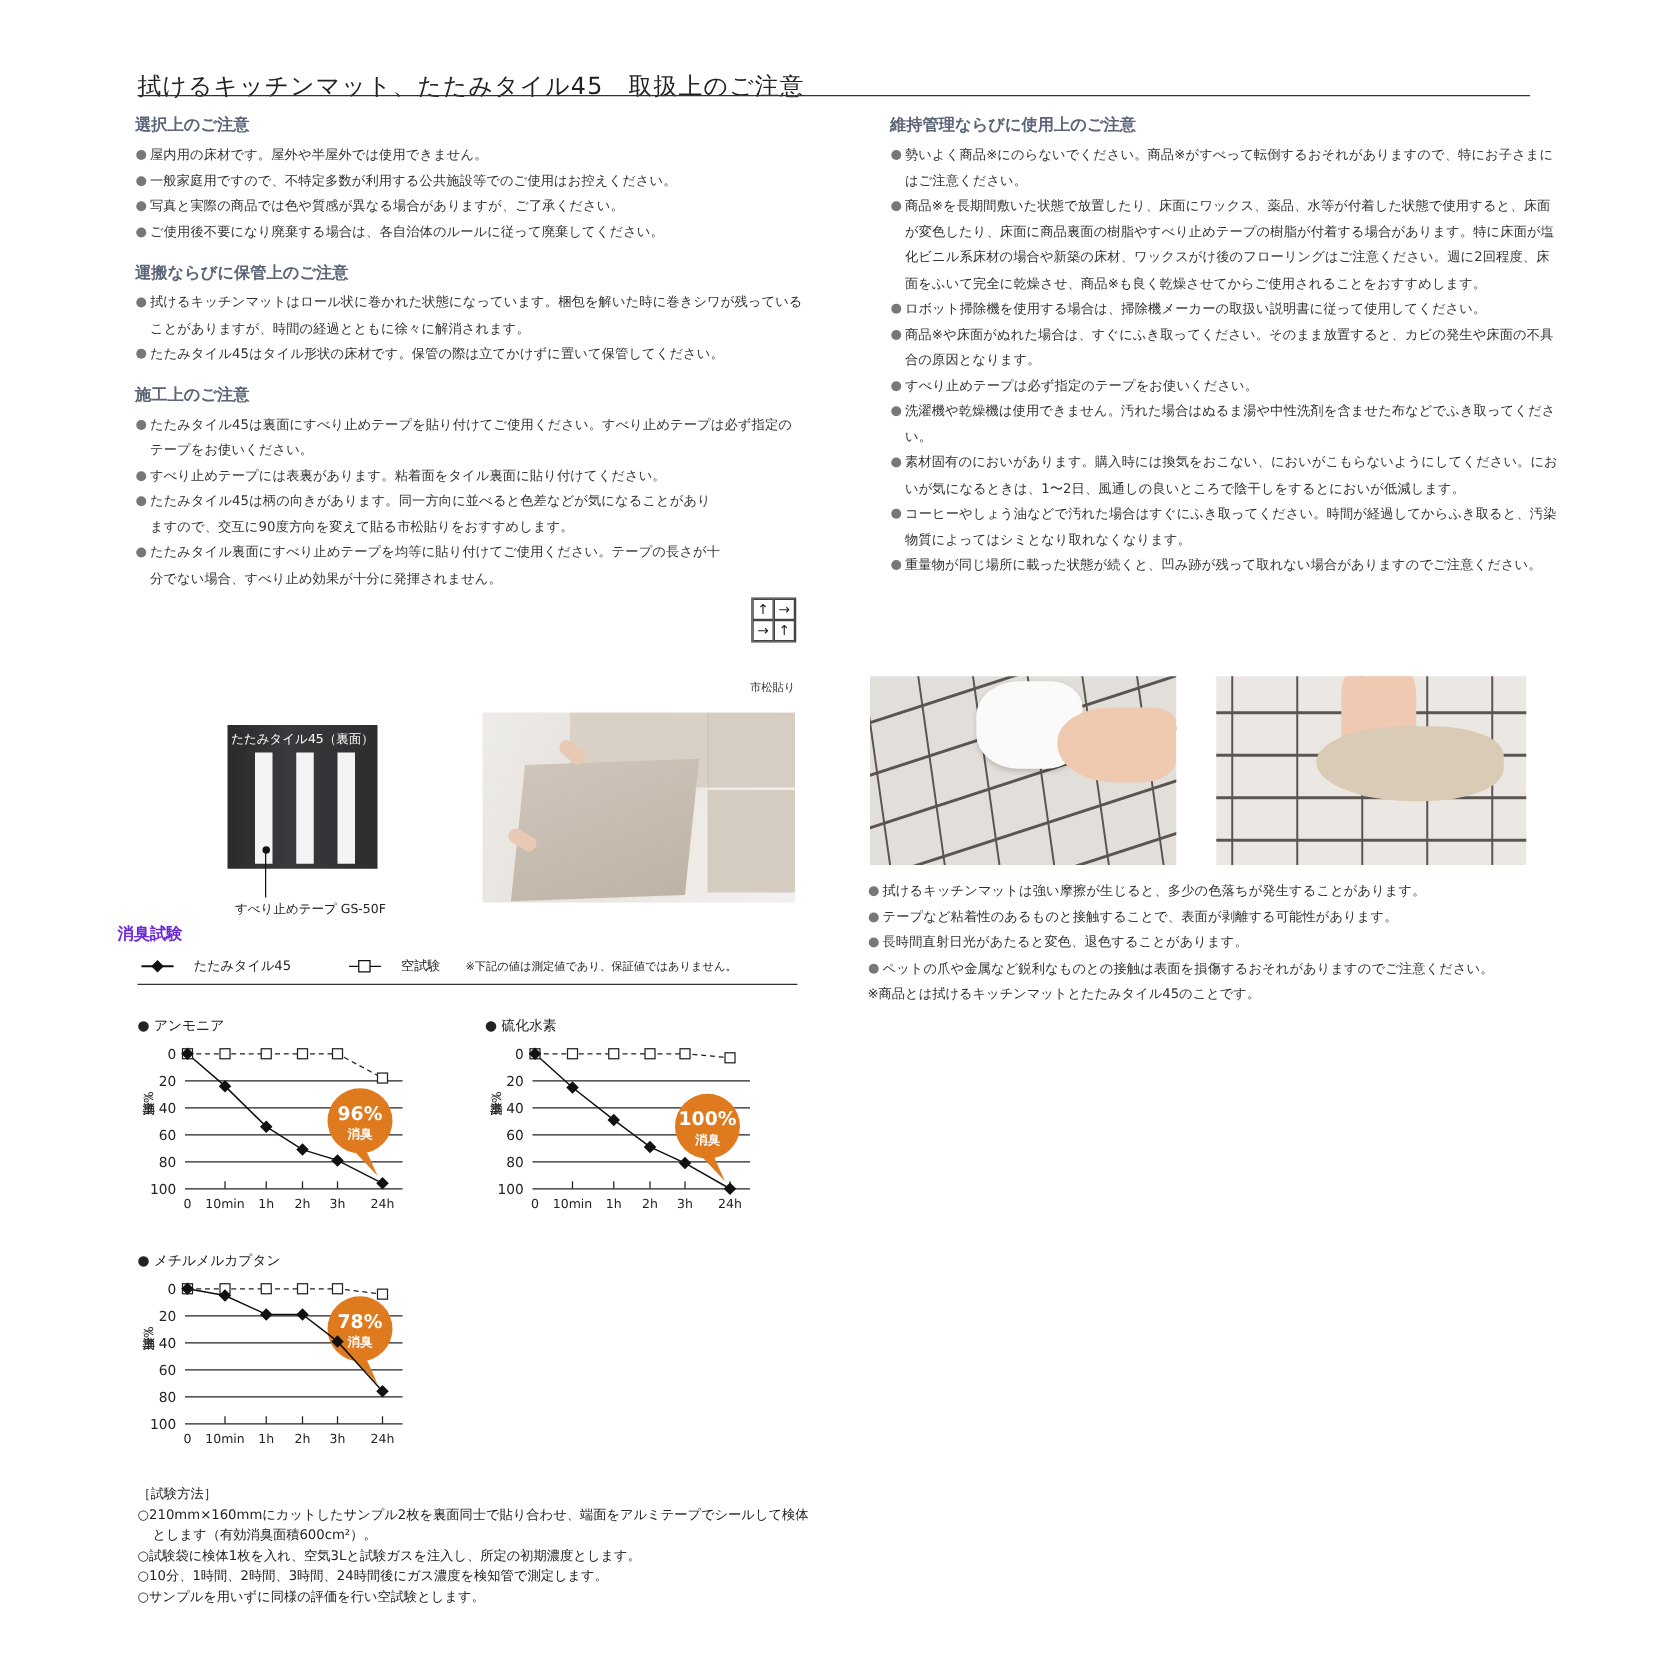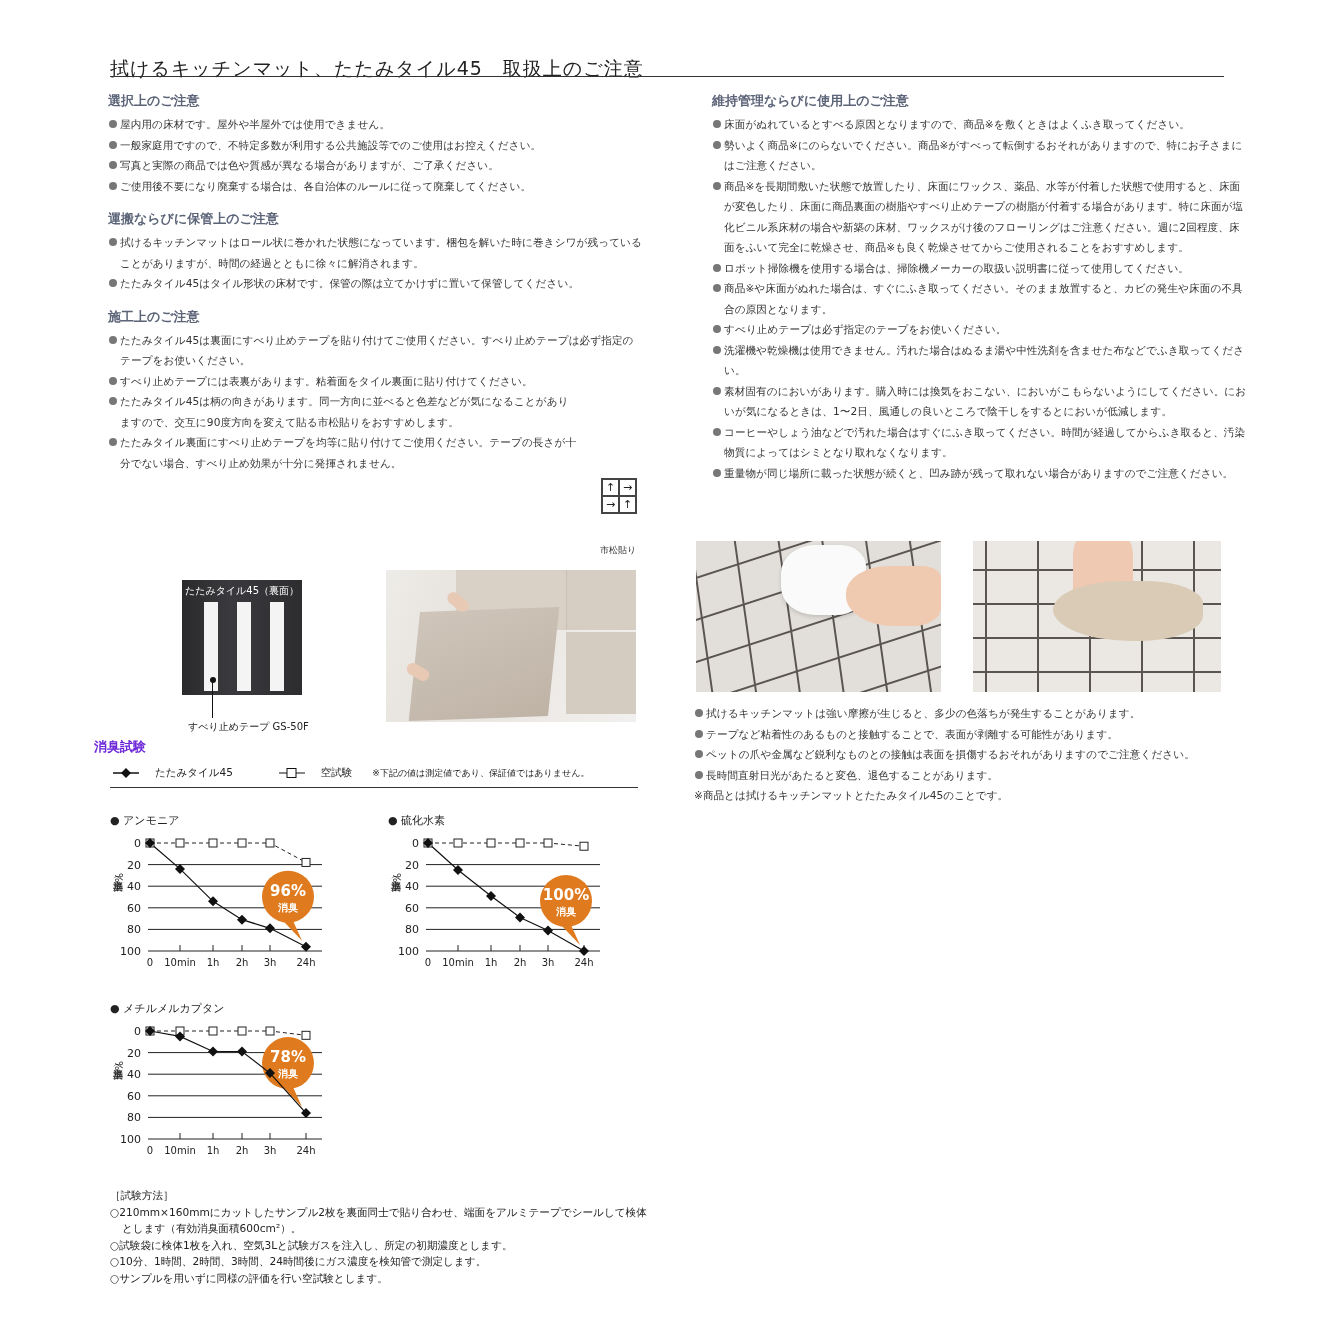--- a/index.html
+++ b/index.html
@@ -274,21 +274,20 @@
 <div class="method">
   <div>［試験方法］</div>
   <div class="m-item">○210mm×160mmにカットしたサンプル2枚を裏面同士で貼り合わせ、端面をアルミテープでシールして検体とします（有効消臭面積600cm²）。</div>
   <div class="m-item">○試験袋に検体1枚を入れ、空気3Lと試験ガスを注入し、所定の初期濃度とします。</div>
   <div class="m-item">○10分、1時間、2時間、3時間、24時間後にガス濃度を検知管で測定します。</div>
   <div class="m-item">○サンプルを用いずに同様の評価を行い空試験とします。</div>
 </div>
 
 <div class="col col-right">
   <div class="sec-head">維持管理ならびに使用上のご注意</div>
-  <div class="item">床面がぬれているとすべる原因となりますので、商品※を敷くときはよくふき取ってください。</div>
   <div class="item">勢いよく商品※にのらないでください。商品※がすべって転倒するおそれがありますので、特にお子さまにはご注意ください。</div>
   <div class="item">商品※を長期間敷いた状態で放置したり、床面にワックス、薬品、水等が付着した状態で使用すると、床面が変色したり、床面に商品裏面の樹脂やすべり止めテープの樹脂が付着する場合があります。特に床面が塩化ビニル系床材の場合や新築の床材、ワックスがけ後のフローリングはご注意ください。週に2回程度、床面をふいて完全に乾燥させ、商品※も良く乾燥させてからご使用されることをおすすめします。</div>
   <div class="item">ロボット掃除機を使用する場合は、掃除機メーカーの取扱い説明書に従って使用してください。</div>
   <div class="item">商品※や床面がぬれた場合は、すぐにふき取ってください。そのまま放置すると、カビの発生や床面の不具合の原因となります。</div>
   <div class="item">すべり止めテープは必ず指定のテープをお使いください。</div>
   <div class="item">洗濯機や乾燥機は使用できません。汚れた場合はぬるま湯や中性洗剤を含ませた布などでふき取ってください。</div>
   <div class="item">素材固有のにおいがあります。購入時には換気をおこない、においがこもらないようにしてください。においが気になるときは、1〜2日、風通しの良いところで陰干しをするとにおいが低減します。</div>
   <div class="item">コーヒーやしょう油などで汚れた場合はすぐにふき取ってください。時間が経過してからふき取ると、汚染物質によってはシミとなり取れなくなります。</div>
   <div class="item">重量物が同じ場所に載った状態が続くと、凹み跡が残って取れない場合がありますのでご注意ください。</div>
 </div>
@@ -300,16 +299,16 @@
 </div>
 <div class="photo-slipper">
   <div class="grid-lines"></div>
   <div class="leg"></div>
   <div class="slipper"></div>
 </div>
 
 <div class="col" style="left:694px;top:703px;width:535px">
   <div class="item">拭けるキッチンマットは強い摩擦が生じると、多少の色落ちが発生することがあります。</div>
   <div class="item">テープなど粘着性のあるものと接触することで、表面が剥離する可能性があります。</div>
+  <div class="item">長時間直射日光があたると変色、退色することがあります。</div>
   <div class="item">ペットの爪や金属など鋭利なものとの接触は表面を損傷するおそれがありますのでご注意ください。</div>
-  <div class="item">長時間直射日光があたると変色、退色することがあります。</div>
   <div class="note">※商品とは拭けるキッチンマットとたたみタイル45のことです。</div>
 </div>
 
 </body></html>

